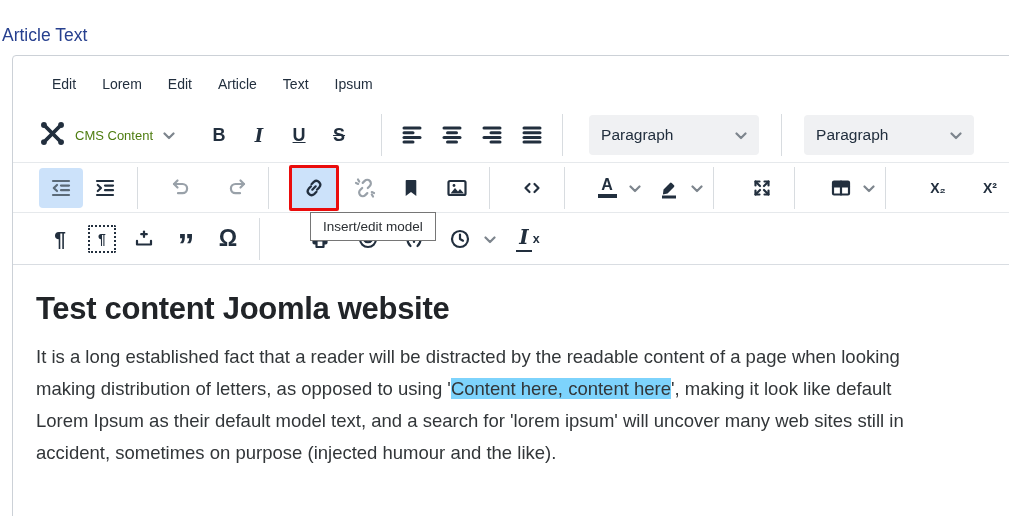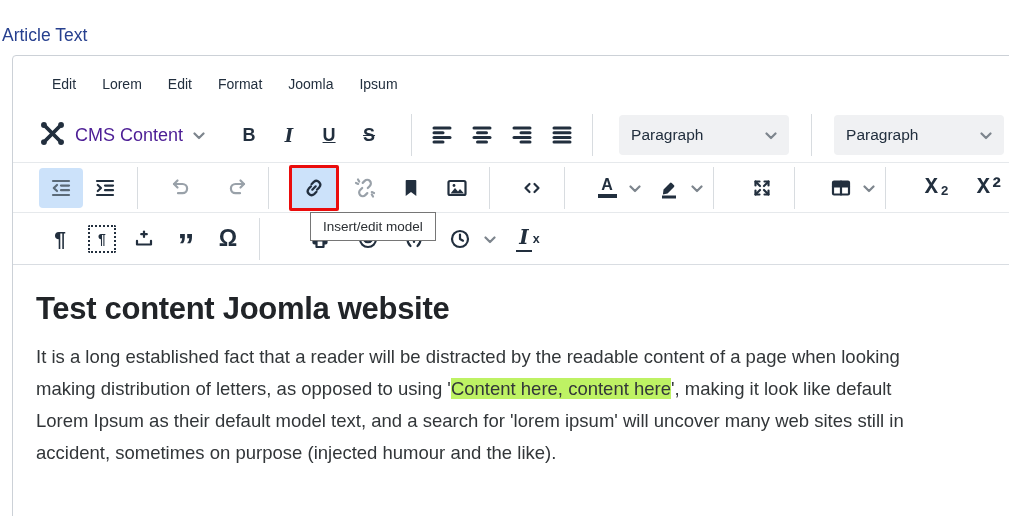--- a/index.html
+++ b/index.html
@@ -24,32 +24,32 @@
   .row3 { height:53px; padding-left:26px; border-top:1px solid #e6e9ec;
           border-bottom:1px solid #d9dde2; }
 
   .sep { width:1px; height:42px; background:#d8dce0; margin:0 10px; flex:none; }
 
   .btn { width:44px; height:40px; display:flex; align-items:center; justify-content:center;
          border-radius:4px; color:#222f3e; flex:none; }
   .btn-40 { width:40px; }
   .btn-42 { width:42px; }
   .glyph { font-size:18px; font-weight:700; color:#222f3e; }
-  .glyph-subsup { font-family:Liberation Mono, monospace; font-size:22px; font-weight:700; }
+  .glyph-subsup { font-family:Liberation Sans, sans-serif; font-size:14px; font-weight:700; }
 
   .ic { stroke:currentColor; fill:none; stroke-width:2.2; stroke-linecap:round;
         stroke-linejoin:round; }
   .gray { color:#99a1a9; }
   .slate { color:#5b6a77; }
 
   .chev { margin-left:2px; color:#7d858d; flex:none; }
 
   
   .cms-group { display:flex; align-items:center; margin-right:24px; }
-  .cms-label { font-size:18px; color:#4c1d95; margin:0 8px 0 9px; }
+  .cms-label { font-size:13px; color:#4d7c0f; margin:0 8px 0 9px; }
 
   .active-bg { background:#cce2fa; }
   .link-annotated { width:50px; height:46px; border:3px solid #ea0c0c; border-radius:2px;
                     background:#cce2fa; margin-left:10px; }
 
   .select { width:170px; height:40px; background:#f0f1f3; border-radius:4px;
             display:flex; align-items:center; justify-content:space-between;
             padding:0 12px; font-size:15.5px; color:#222f3e; flex:none; }
 
   
@@ -72,35 +72,35 @@
   
   .tooltip { position:absolute; left:310px; top:212px; background:#fff;
              border:1px solid #767676; padding:6px 12px; font-size:13.5px;
              color:#2b2f33; white-space:nowrap; z-index:20; }
 
   
   .content { padding:18px 0 0 23px; }
   .content h1 { font-size:31px; font-weight:700; color:#212428; letter-spacing:-0.3px;
                 margin:8px 0 14px 0; }
   .para-line { font-size:18.5px; line-height:32px; color:#323639; white-space:nowrap; }
-  .hl { background:#bef264; }
+  .hl { background:#7dd3fc; }
 </style>
 </head>
 <body>
 
 <div class="article-label">Article Text</div>
 
 <div class="editor">
 
   <div class="menubar">
     <span class="menu-item">Edit</span>
     <span class="menu-item">Lorem</span>
     <span class="menu-item">Edit</span>
-    <span class="menu-item">Format</span>
-    <span class="menu-item">Joomla</span>
+    <span class="menu-item">Article</span>
+    <span class="menu-item">Text</span>
     <span class="menu-item">Ipsum</span>
   </div>
 
   <div class="tb-row row1">
     <div class="cms-group">
       <span>
         <svg width="27" height="27" viewBox="0 0 24 24">
           <g stroke="#222f3e" stroke-width="3.4" stroke-linecap="round">
             <line x1="6" y1="6" x2="18" y2="18"></line>
               <line x1="18" y1="6" x2="6" y2="18"></line>

